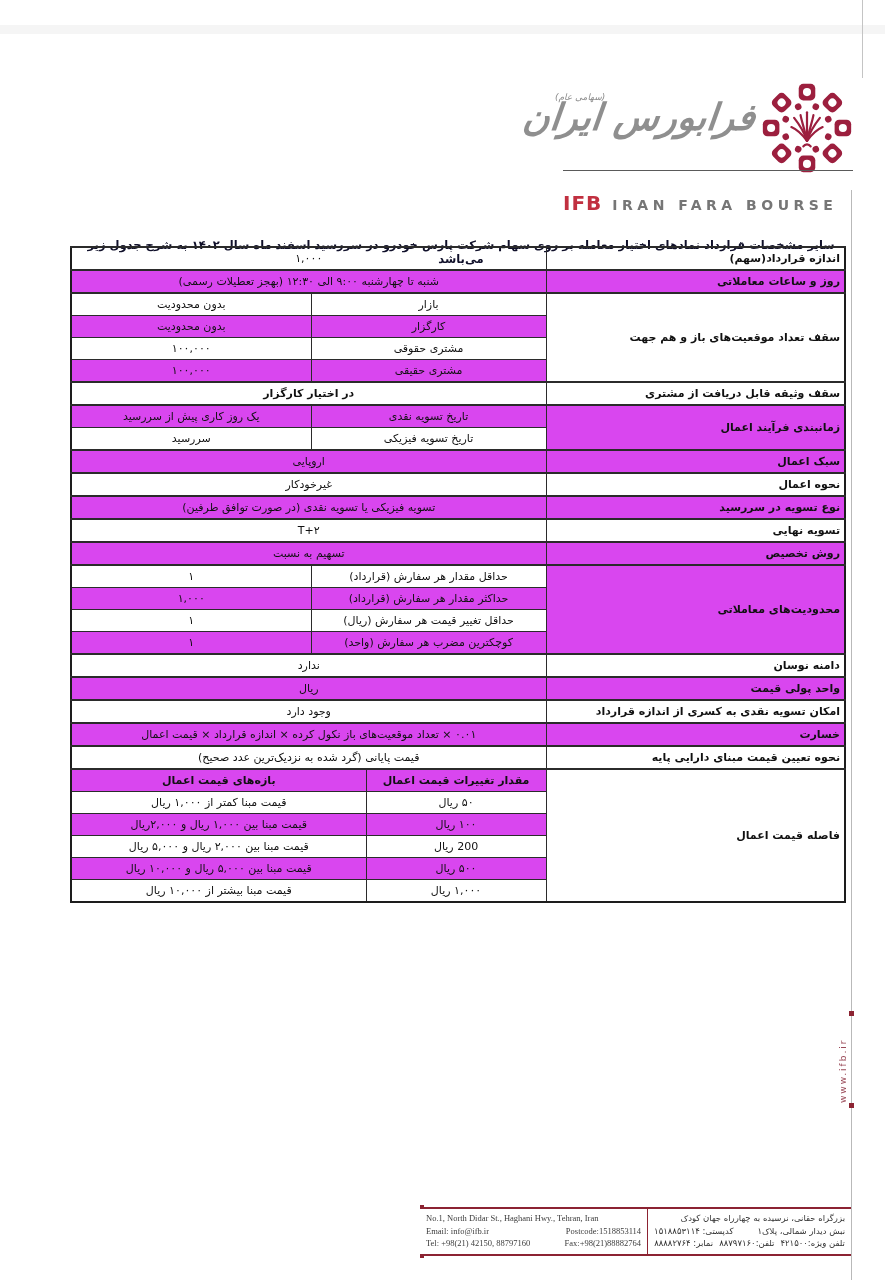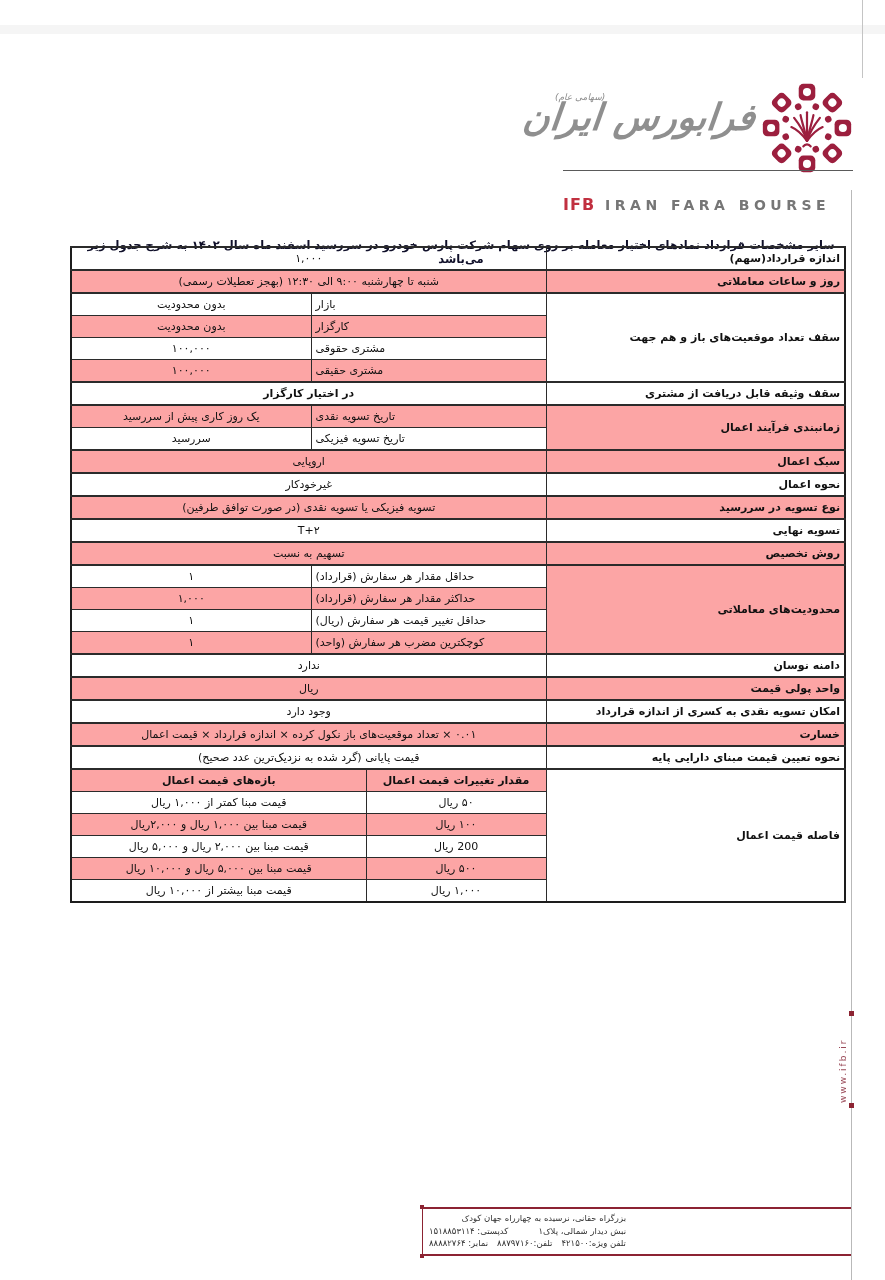--- a/index.html
+++ b/index.html
@@ -11,38 +11,38 @@
 
   
   .logo{position:absolute;left:555px;top:82px;width:300px;height:110px;}
   .calli{position:absolute;right:100px;top:14px;width:200px;text-align:left;direction:rtl;
          font-size:37px;font-weight:bold;font-style:italic;color:#8f8f8f;
          transform:skewX(-6deg);white-space:nowrap;}
   .calli-sub{position:absolute;left:0px;top:10px;font-size:9px;color:#8a8a8a;font-style:italic;direction:rtl;}
   .emblem{position:absolute;right:2px;top:0px;width:92px;height:92px;}
   .ifbband{position:absolute;left:8px;top:88px;width:290px;border-top:1px solid #5a5a5a;
            padding-top:2px;display:flex;align-items:baseline;gap:10px;}
-  .ifb-mark{font-size:16px;font-weight:800;color:#c13040;letter-spacing:1px;font-family:"DejaVu Sans",sans-serif;}
+  .ifb-mark{font-size:20px;font-weight:800;color:#c13040;letter-spacing:1px;font-family:"DejaVu Sans",sans-serif;}
   .ifb-word{font-size:14px;font-weight:bold;color:#767676;letter-spacing:4.5px;white-space:nowrap;margin-top:24px;}
 
   
   .doc-title{position:absolute;left:70px;top:211px;width:782px;text-align:center;direction:rtl;
              font-size:11.5px;font-weight:bold;color:#10102a;margin-top:27px;}
 
   
   table.spec{position:absolute;left:70px;top:246px;width:776px;border-collapse:collapse;
              table-layout:fixed;direction:rtl;font-size:11px;color:#111;}
   table.spec td{border:1px solid #2b2b2b;height:21px;padding:0 4px;overflow:hidden;white-space:nowrap;}
   table.spec{border:2px solid #1d1d1d;}
   tr.major td{border-top-width:2px;}
   td.lbl{font-weight:bold;text-align:right;padding-right:9px;margin-left:16px;}
-  td.sub{text-align:left;padding-right:7px;}
+  td.sub{text-align:center;padding-right:7px;}
   td.val{text-align:center;}
   td.bold{font-weight:bold;}
-  .pink{background:#fca5a5;}
+  .pink{background:#d946ef;}
 
   
   .sig{position:absolute;left:48px;top:1002px;width:250px;height:110px;direction:rtl;}
   .sig-name{position:absolute;right:40px;top:16px;font-size:14.5px;font-weight:bold;color:#16162e;}
   .sig-role{position:absolute;right:22px;top:48px;font-size:14px;font-weight:bold;color:#16162e;}
   .sig-svg{position:absolute;left:30px;top:-18px;}
 
   
   .footer{position:absolute;left:422px;top:1207px;width:429px;height:45px;
           border-top:2px solid #8c2332;border-bottom:2px solid #8c2332;display:flex;direction:ltr;}
@@ -259,20 +259,31 @@
     </table>
 
 
   <div class="sq1"></div>
   <div class="site">www.ifb.ir</div>
   <div class="sq2"></div>
 
   <div class="footer">
     <div class="dot dot-top"></div>
     <div class="dot dot-bot"></div>
+    <div class="f-en">
+      <div>No.1, North Didar St., Haghani Hwy., Tehran, Iran</div>
+      <div class="row2">
+        <span>Email: info@ifb.ir</span>
+        <span>Postcode:1518853114</span>
+      </div>
+      <div class="row2">
+        <span>Tel: +98(21) 42150, 88797160</span>
+        <span>Fax:+98(21)88882764</span>
+      </div>
+    </div>
     <div class="f-fa">
       <div>بزرگراه حقانی، نرسیده به چهارراه جهان کودک</div>
       <div class="row2">
         <span>نبش دیدار شمالی، پلاک۱</span>
         <span>کدپستی: ۱۵۱۸۸۵۳۱۱۴</span>
       </div>
       <div class="row2">
         <span>تلفن ویژه:۴۲۱۵۰۰</span>
         <span>تلفن:۸۸۷۹۷۱۶۰</span>
         <span>نمابر: ۸۸۸۸۲۷۶۴</span>

